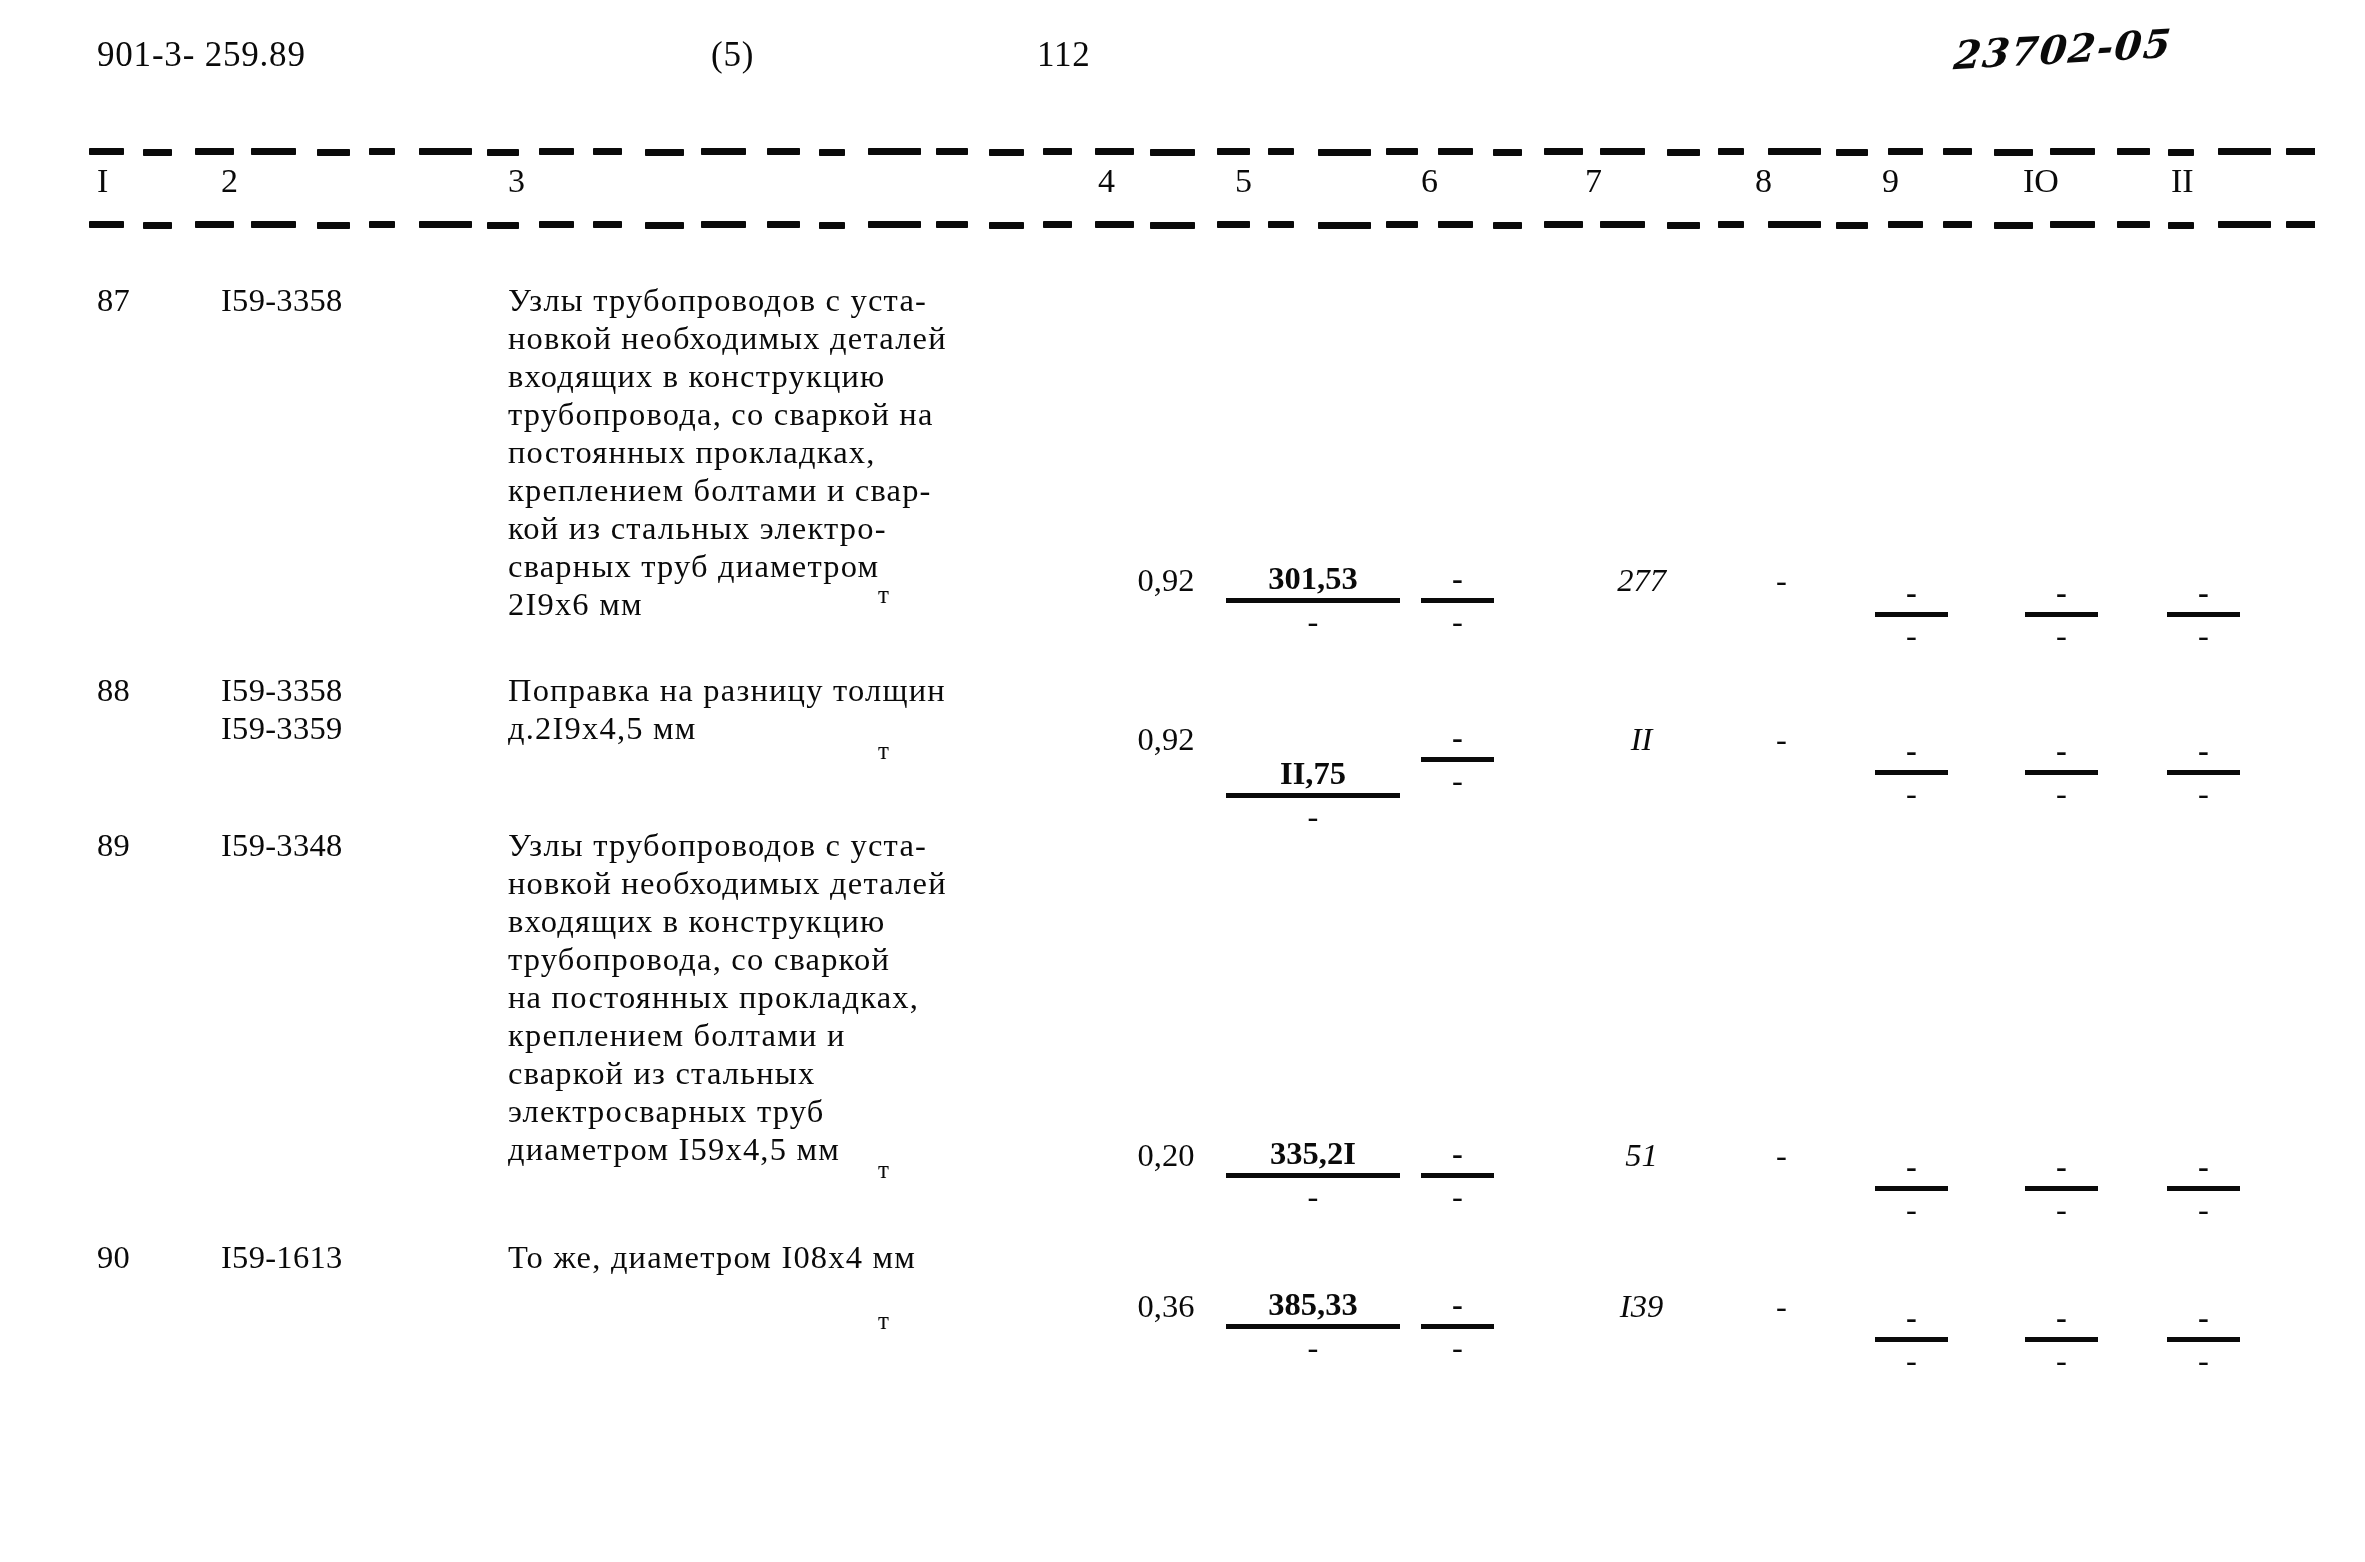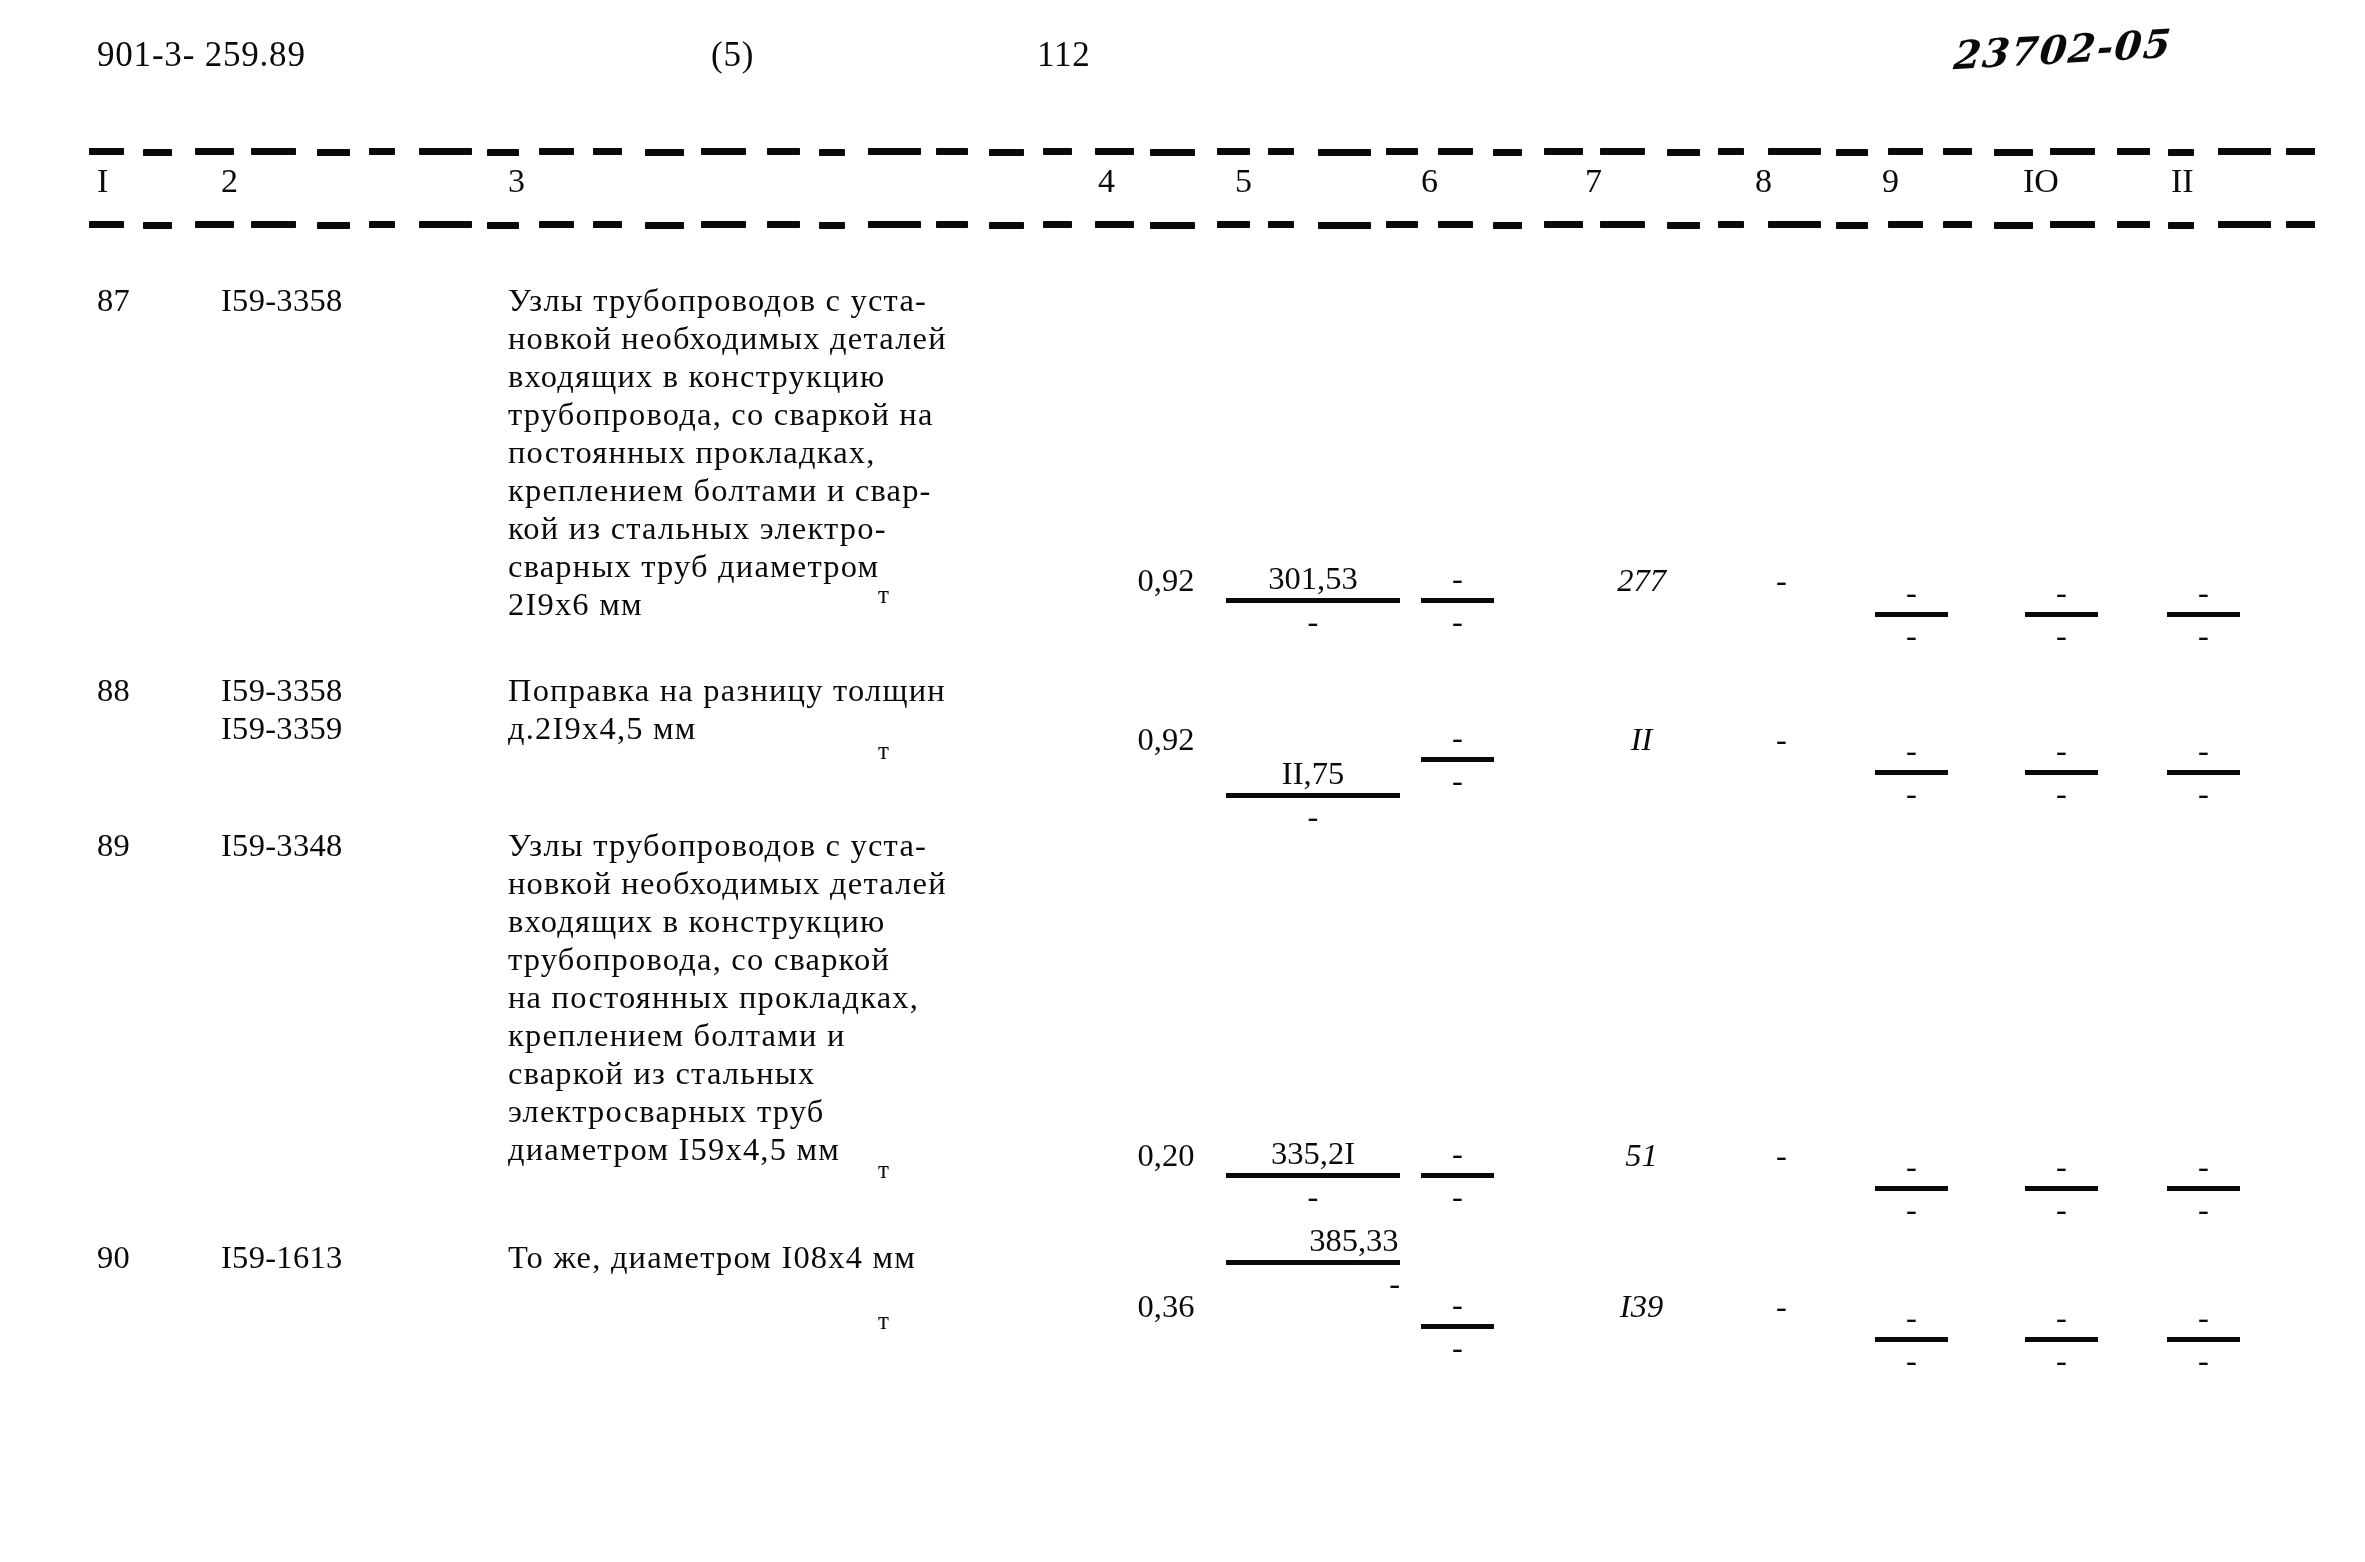--- a/index.html
+++ b/index.html
@@ -114,20 +114,21 @@
     text-align: center;
     font-size: 32.5px;
     line-height: 35px;
     font-family: "Liberation Serif", "DejaVu Serif", serif;
   }
   .frac .top {
     display: block;
     border-bottom: 5.3px solid #0a0a0a;
     padding: 0 1.5px 1.5px 1.5px;
     white-space: pre;
+    font-weight: bold;
   }
   .frac .bot {
     display: block;
     padding-top: 1.5px;
     white-space: pre;
   }
   .frac.narrow .top { min-width: 44px; }
 
   .c-5 { left: 1226px; width: 174px; }
   .c-6 { left: 1421px; width: 73px; }
@@ -362,21 +363,21 @@
           <span class="top">-</span>
           <span class="bot">-</span>
         </div>
       </div>
       <div class="row" style="top: 0px;">
         <div class="cell c-num" style="top: 1238px;">90</div>
         <div class="cell c-code" style="top: 1238px;">I59-1613</div>
         <div class="cell c-desc" style="top: 1238px;">То же, диаметром I08х4 мм</div>
         <div class="cell c-unit" style="top: 1302px;">т</div>
         <div class="plain c-4" style="top: 1287px; left: 1098px; width: 136px;">0,36</div>
-        <div class="frac c-5" style="top: 1223px; text-align: right;">
+        <div class="frac c-5" style="top: 1287px;">
           <span class="top">385,33</span>
           <span class="bot">-</span>
         </div>
         <div class="frac c-6 narrow" style="top: 1287px;">
           <span class="top">-</span>
           <span class="bot">-</span>
         </div>
         <div class="plain c-7" style="top: 1287px;">I39</div>
         <div class="plain c-8" style="top: 1287px;">-</div>
         <div class="frac c-9 narrow" style="top: 1300px;">

